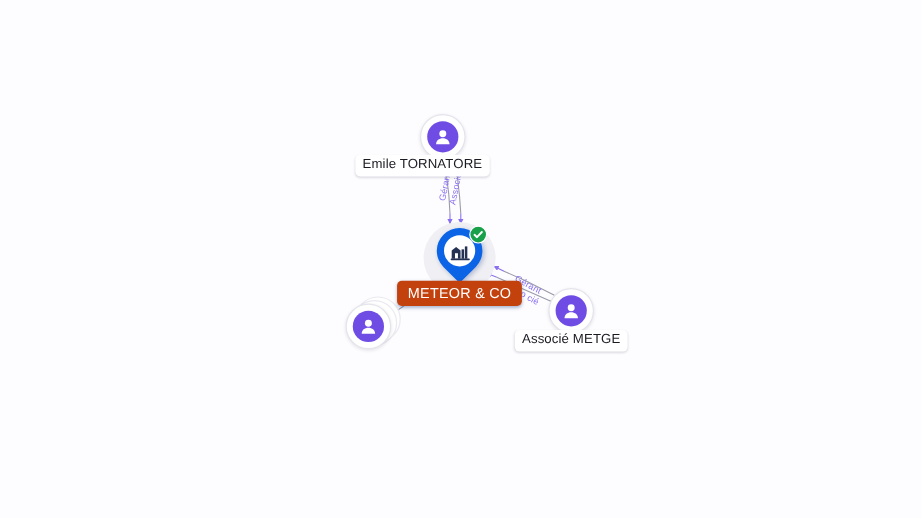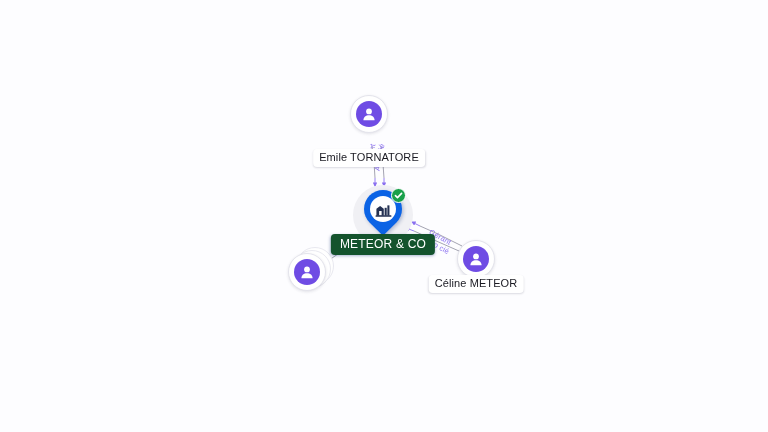--- a/index.html
+++ b/index.html
@@ -137,21 +137,21 @@
     display: flex;
     align-items: center;
     justify-content: center;
   }
   .verified-badge svg { display: block; }
 
   .company-label {
     position: absolute;
     transform: translateX(-50%);
     white-space: nowrap;
-    background: #14532d;
+    background: #c2410c;
     color: #ffffff;
     border-radius: 4px;
     padding: 3px 9px 4px 9px;
     font-size: 12px;
     line-height: 14px;
     font-weight: 500;
     letter-spacing: .2px;
     box-shadow: 0 1px 3px rgba(20,50,120,0.35);
   }
 
@@ -217,21 +217,21 @@
   <div class="node" style="left:369px; top:114px;">
     <div class="person-circle">
       <div class="person-avatar">
         <svg width="16" height="16" viewBox="0 0 16 16" aria-hidden="true">
           <circle cx="8" cy="5.4" r="2.9" fill="#ffffff"></circle>
           <path d="M2.4 14.2c0-3.1 2.5-5 5.6-5s5.6 1.9 5.6 5z" fill="#ffffff"></path>
         </svg>
       </div>
     </div>
   </div>
-  <div class="node-label" style="left:369px; top:129px;margin-top:20px;">
+  <div class="node-label" style="left:352px; top:129px;">
     <span>Emile TORNATORE</span>
   </div>
 
   <div class="node" style="left:307px; top:272px;">
     <div class="stack-c stack-2"></div>
     <div class="stack-c stack-1"></div>
     <div class="person-circle">
       <div class="person-avatar">
         <svg width="16" height="16" viewBox="0 0 16 16" aria-hidden="true">
           <circle cx="8" cy="5.4" r="2.9" fill="#ffffff"></circle>
@@ -245,21 +245,21 @@
     <div class="person-circle">
       <div class="person-avatar">
         <svg width="16" height="16" viewBox="0 0 16 16" aria-hidden="true">
           <circle cx="8" cy="5.4" r="2.9" fill="#ffffff"></circle>
           <path d="M2.4 14.2c0-3.1 2.5-5 5.6-5s5.6 1.9 5.6 5z" fill="#ffffff"></path>
         </svg>
       </div>
     </div>
   </div>
   <div class="node-label" style="left:476px; top:275px;">
-    <span>Céline METEOR</span>
+    <span>Associé METGE</span>
   </div>
 
   <div class="node" style="left:383px; top:215px;">
     <div class="pin-halo"></div>
     <div class="pin-shape"></div>
     <div class="pin-inner">
       <svg width="17" height="17" viewBox="0 0 18 18" aria-hidden="true">
         <path d="M1.5 15.5 V8.2 L5.4 5.2 L9.3 8.2 V15.5 Z" fill="#243152"></path>
         <rect x="4.4" y="10.6" width="2.6" height="4.9" fill="#ffffff"></rect>
         <rect x="10.2" y="7.2" width="2.2" height="8.3" fill="#243152"></rect>

